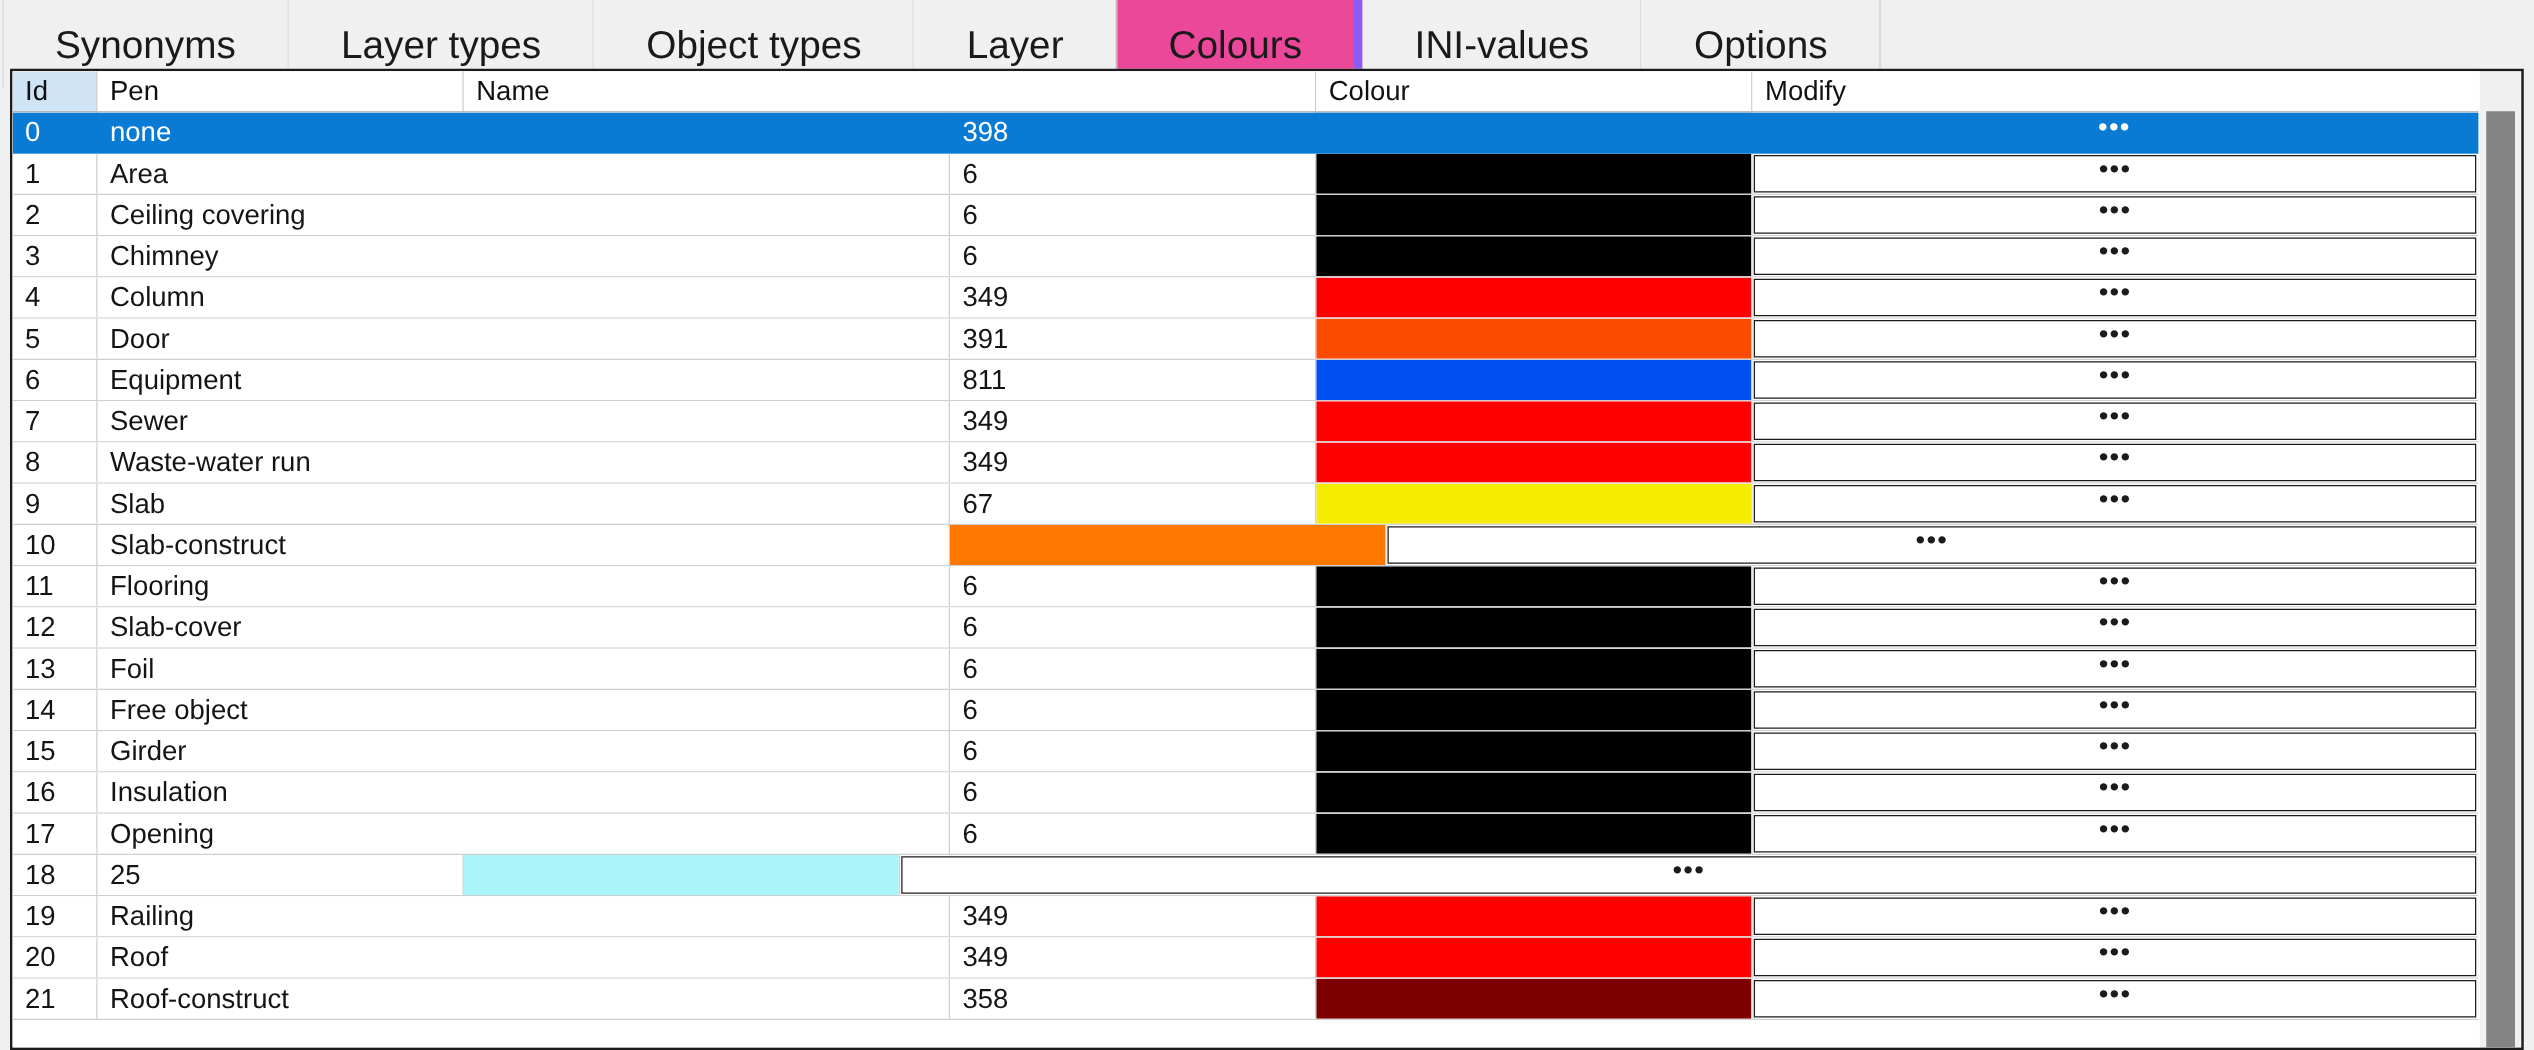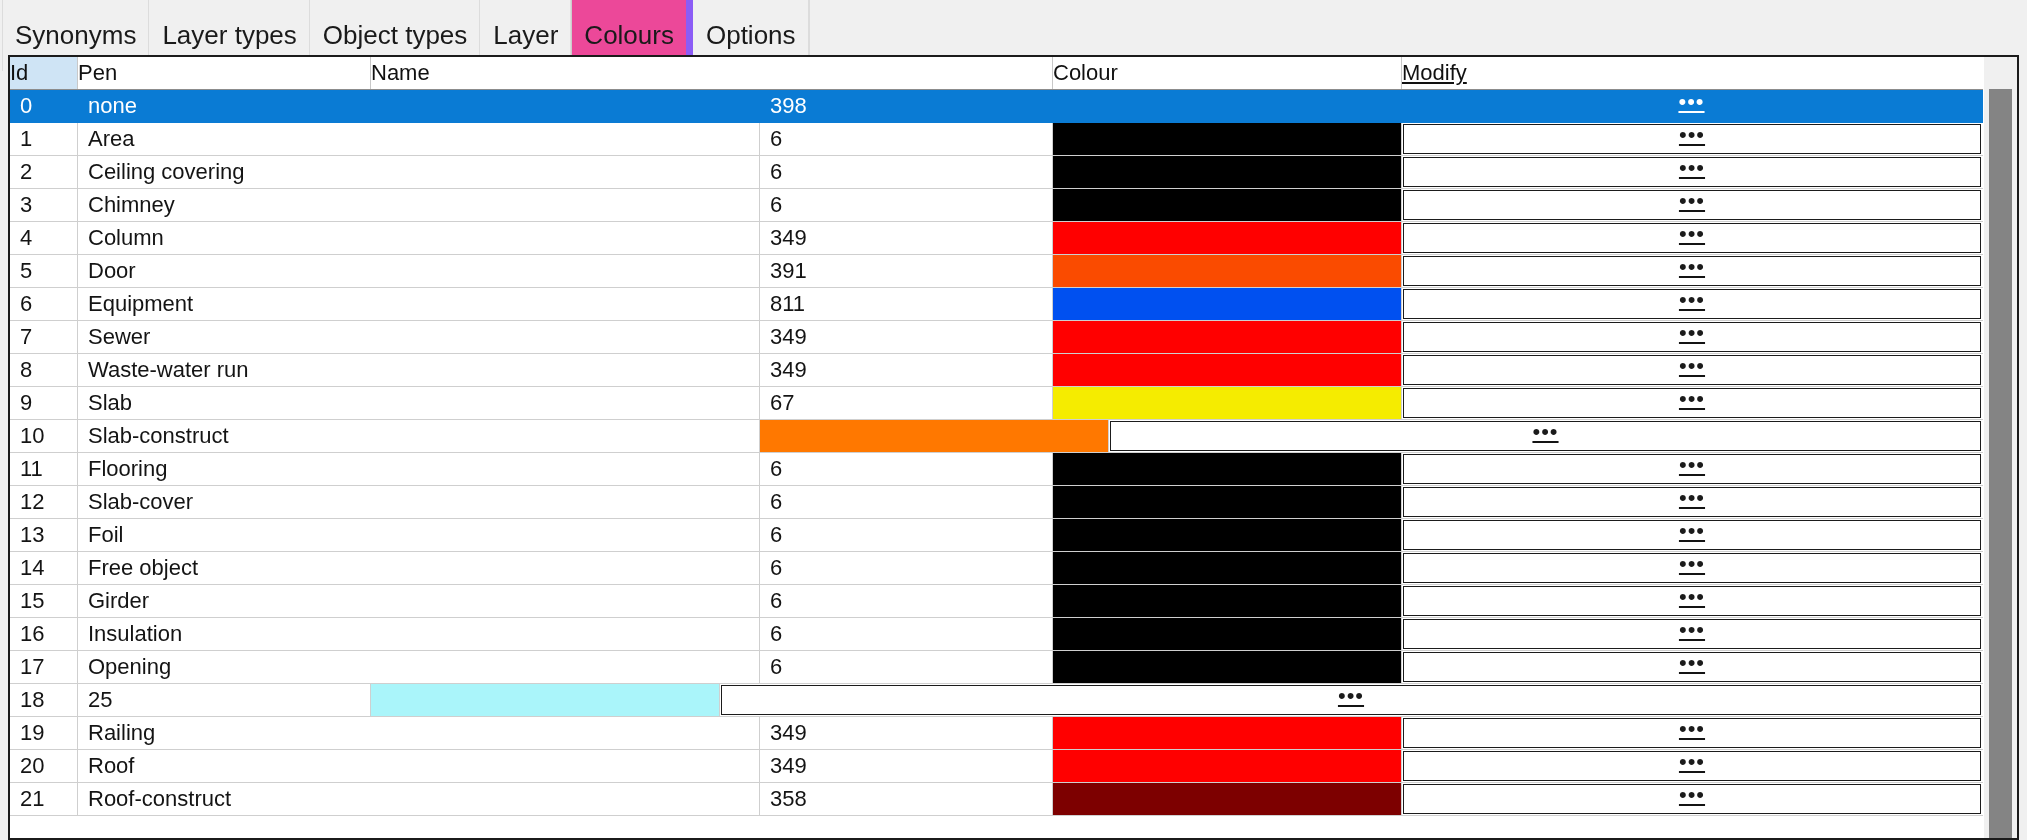--- a/index.html
+++ b/index.html
@@ -19,22 +19,22 @@
     height: 55px;
     background: #f0f0f0;
     display: flex;
     align-items: stretch;
     padding-left: 2px;
   }
   .tab {
     display: flex;
     align-items: center;
     justify-content: center;
-    padding: 0 12px;
-    font-size: 26px;
+    padding: 0 41px;
+    font-size: 31px;
     color: #1a1a1a;
     background: #f0f0f0;
     border-right: 1px solid #dcdcdc;
     border-left: 1px solid transparent;
     height: 71px;
     white-space: nowrap;
     cursor: default;
   }
   .tab:first-child { border-left: 1px solid #dcdcdc; }
   .tab.selected {
@@ -72,32 +72,33 @@
     height: 33px;
     background: #ffffff;
     border-bottom: 1px solid #8c8c8c;
     flex: 0 0 auto;
   }
   .hcell {
     display: flex;
     align-items: center;
     font-size: 22px;
     color: #111111;
+    padding-left: 10px;
     border-right: 1px solid #c8c8c8;
     background: #ffffff;
     overflow: hidden;
     white-space: nowrap;
     cursor: default;
   }
   .hcell.sorted { background: #cfe4f5; }
   .col-id     { width: 68px; min-width: 68px; }
   .col-name   { width: 682px; min-width: 682px; }
   .col-pen    { width: 293px; min-width: 293px; }
   .col-colour { width: 349px; min-width: 349px; }
-  .col-modify { flex: 1; border-right: none; text-decoration: underline; }
+  .col-modify { flex: 1; border-right: none; }
 
   
   #grid-body {
     flex: 1;
     overflow: hidden;
     background: #ffffff;
   }
   .row {
     display: flex;
     height: 33px;
@@ -175,20 +176,21 @@
 </head>
 <body>
 
 <div id="tabbar">
 
   <div class="tab">Synonyms</div>
     <div class="tab">Layer types</div>
     <div class="tab">Object types</div>
     <div class="tab">Layer</div>
     <div class="tab selected">Colours</div>
+    <div class="tab">INI-values</div>
     <div class="tab">Options</div>
     <div id="tabbar-spacer"></div>
 </div>
 
 <div id="grid-panel">
   <div id="grid-area">
 
     <div id="grid-header">
 
     <div class="hcell col-id sorted">Id</div>

